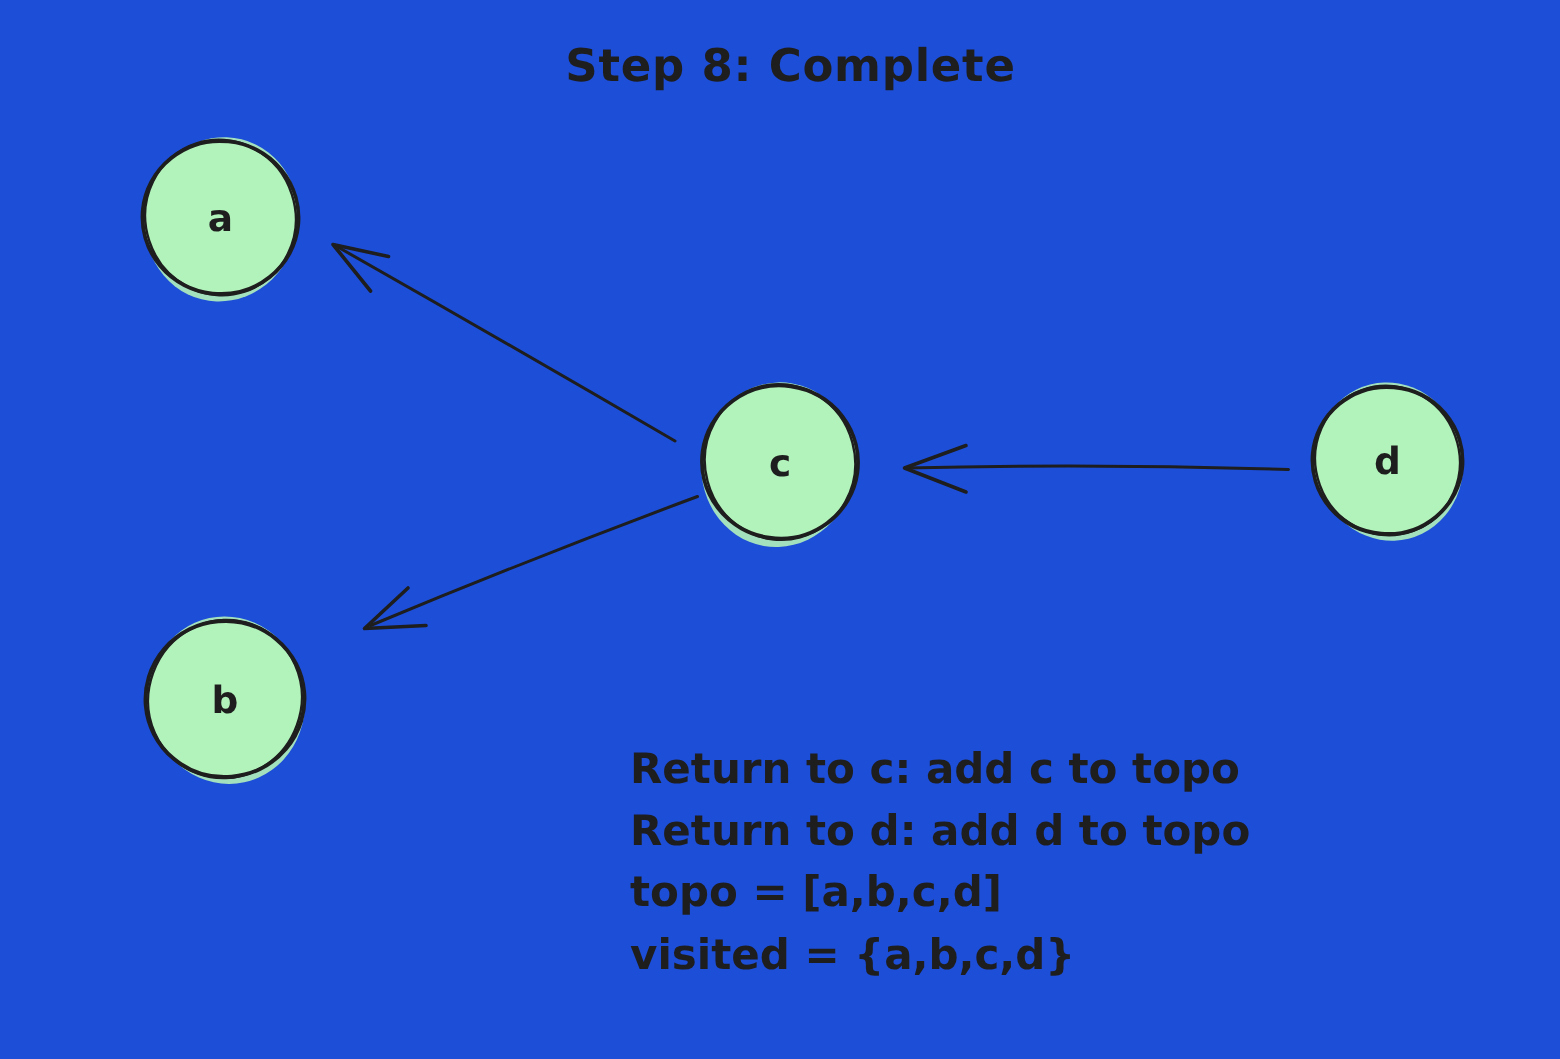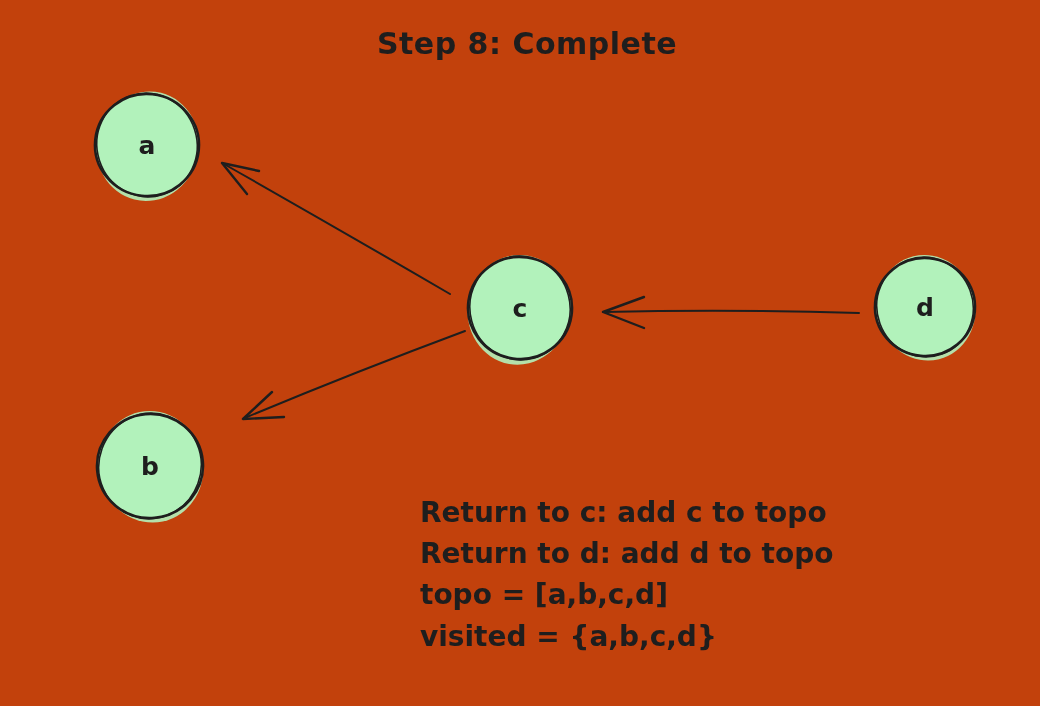--- a/index.html
+++ b/index.html
@@ -4,21 +4,21 @@
 <style>
   html, body {
     margin: 0;
     padding: 0;
     background: #ffffff;
   }
   .canvas {
     position: relative;
     width: 1040px;
     height: 706px;
-    background: #c2410c;
+    background: #1d4ed8;
     overflow: hidden;
   }
   svg { display: block; width: 1040px; height: 706px; }
 
   
   .edge-line {
     fill: none;
     stroke: #1e1e1e;
     stroke-width: 2;
     stroke-linecap: round;

